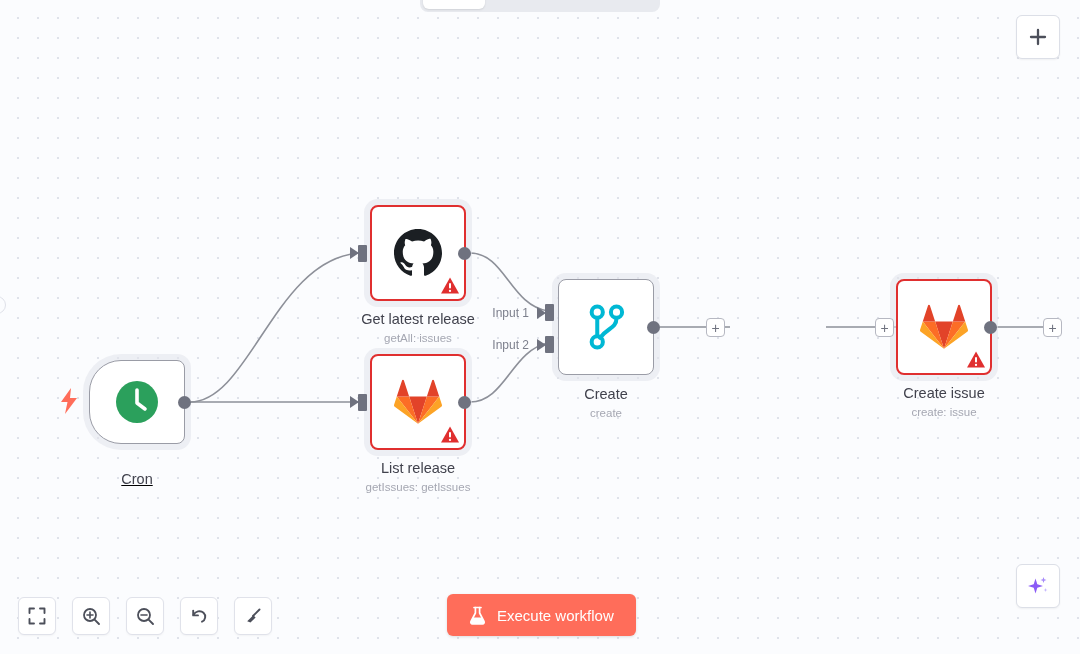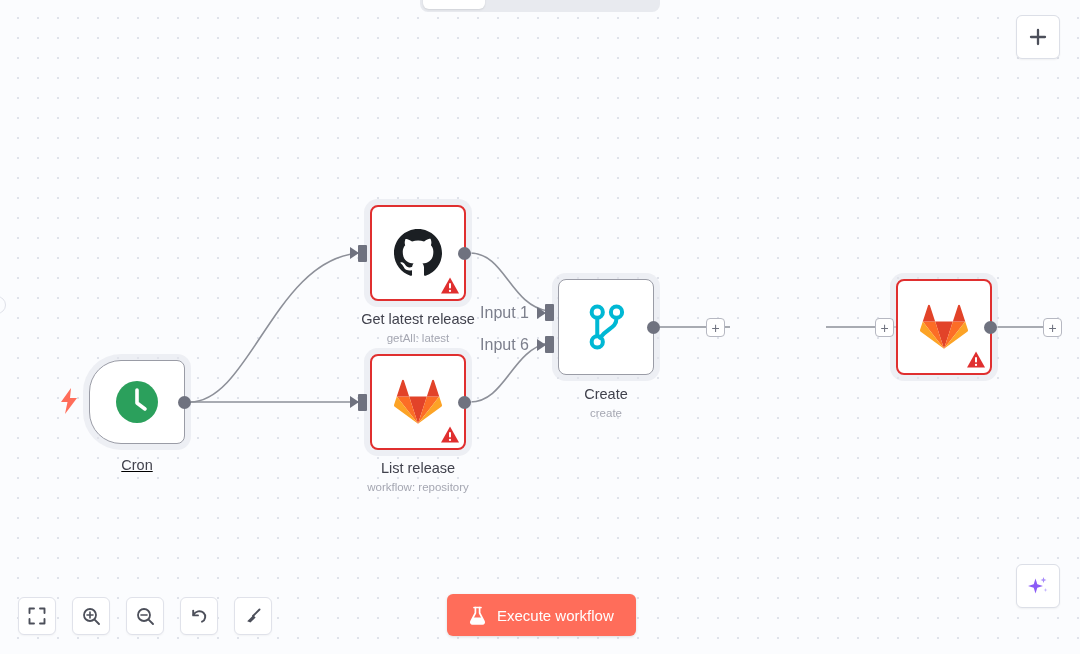--- a/index.html
+++ b/index.html
@@ -82,21 +82,21 @@
 
   .node-label {
     position: absolute;
     top: 100%;
     left: 50%;
     transform: translateX(-50%);
     margin-top: 12px;
     text-align: center;
     white-space: nowrap;
   }
-  .node.trigger .node-label { margin-top: 14px; text-decoration: underline; }
+  .node.trigger .node-label { margin-top: 28px; text-decoration: underline; }
   .node-title {
     font-size: 14.5px;
     color: #41424d;
     line-height: 17px;
   }
   .node-sub {
     font-size: 11.5px;
     color: #a5a7b2;
     line-height: 15px;
     margin-top: 3px;
@@ -135,21 +135,21 @@
     border-bottom: 6px solid transparent;
   }
   .port-in.single { top: 50%; margin-top: -8.5px; }
 
   .port-in-label {
     position: absolute;
     right: 100%;
     margin-right: 16px;
     top: 50%;
     transform: translateY(-50%);
-    font-size: 16px;
+    font-size: 12px;
     color: #7c7f8c;
     white-space: nowrap;
     margin-left: 45px;
   }
 
   
   .edge-plus {
     position: absolute;
     width: 19px; height: 19px;
     background: #ffffff;
@@ -284,21 +284,21 @@
     </svg>
     <div class="port-in single"></div>
     <div class="port-out"></div>
     <svg class="warn" viewBox="0 0 20 20">
       <path d="M10 1.6 L19 17.6 L1 17.6 Z" fill="#e02f2f"></path>
       <rect x="9" y="7" width="2" height="5.6" rx="1" fill="#ffffff"></rect>
       <circle cx="10" cy="14.9" r="1.15" fill="#ffffff"></circle>
     </svg>
     <div class="node-label">
       <div class="node-title">Get latest release</div>
-      <div class="node-sub">getAll: latest</div>
+      <div class="node-sub">getAll: issues</div>
     </div>
   </div>
 
   <div class="node error" style="left:370px; top:354px;">
     <svg width="48" height="46" viewBox="0 0 64 60">
       <path fill="#e24329" d="M32 59 L43.8 22.7 H20.2 Z"></path>
       <path fill="#fc6d26" d="M32 59 L20.2 22.7 H3.7 Z"></path>
       <path fill="#fca326" d="M3.7 22.7 L.1 33.7c-.3 1 .05 2.1.9 2.7L32 59 Z"></path>
       <path fill="#e24329" d="M3.7 22.7h16.5L13.1 1c-.37-1.1-1.95-1.1-2.3 0Z"></path>
       <path fill="#fc6d26" d="M32 59 L43.8 22.7h16.5Z"></path>
@@ -307,37 +307,37 @@
     </svg>
     <div class="port-in single"></div>
     <div class="port-out"></div>
     <svg class="warn" viewBox="0 0 20 20">
       <path d="M10 1.6 L19 17.6 L1 17.6 Z" fill="#e02f2f"></path>
       <rect x="9" y="7" width="2" height="5.6" rx="1" fill="#ffffff"></rect>
       <circle cx="10" cy="14.9" r="1.15" fill="#ffffff"></circle>
     </svg>
     <div class="node-label">
       <div class="node-title">List release</div>
-      <div class="node-sub">workflow: repository</div>
+      <div class="node-sub">getIssues: getIssues</div>
     </div>
   </div>
 
   <div class="node" style="left:558px; top:279px;">
     <svg width="42" height="46" viewBox="0 0 24 26">
       <circle cx="7" cy="4.5" r="3.2" fill="none" stroke="#00b8d4" stroke-width="2.3"></circle>
       <circle cx="7" cy="21.5" r="3.2" fill="none" stroke="#00b8d4" stroke-width="2.3"></circle>
       <circle cx="18" cy="4.5" r="3.2" fill="none" stroke="#00b8d4" stroke-width="2.3"></circle>
       <path d="M7 7.8 L7 18.2" fill="none" stroke="#00b8d4" stroke-width="2.3"></path>
       <path d="M18 7.8 C18 14, 12.5 13.5, 8.6 19.2" fill="none" stroke="#00b8d4" stroke-width="2.3" stroke-linecap="round"></path>
     </svg>
     <div class="port-in" style="top:24px;">
       <span class="port-in-label">Input 1</span>
     </div>
     <div class="port-in" style="top:56px;">
-      <span class="port-in-label">Input 6</span>
+      <span class="port-in-label">Input 2</span>
     </div>
     <div class="port-out"></div>
     <div class="node-label">
       <div class="node-title">Create</div>
       <div class="node-sub">create</div>
     </div>
   </div>
 
 
   <div class="node error" style="left:896px; top:279px;">
@@ -350,20 +350,24 @@
       <path fill="#fca326" d="M60.3 22.7l3.6 11c.3 1-.05 2.1-.9 2.7L32 59 Z"></path>
       <path fill="#e24329" d="M60.3 22.7H43.8L50.9 1c.37-1.1 1.95-1.1 2.3 0Z"></path>
     </svg>
     <div class="port-in single"></div>
     <div class="port-out"></div>
     <svg class="warn" viewBox="0 0 20 20">
       <path d="M10 1.6 L19 17.6 L1 17.6 Z" fill="#e02f2f"></path>
       <rect x="9" y="7" width="2" height="5.6" rx="1" fill="#ffffff"></rect>
       <circle cx="10" cy="14.9" r="1.15" fill="#ffffff"></circle>
     </svg>
+    <div class="node-label">
+      <div class="node-title">Create issue</div>
+      <div class="node-sub">create: issue</div>
+    </div>
   </div>
 
   <div class="edge-plus" style="left:706px; top:318px;">+</div>
   <div class="edge-plus" style="left:875px; top:318px;">+</div>
   <div class="edge-plus" style="left:1043px; top:318px;">+</div>
 
   <div class="float-btn add-node-btn">
     <svg width="20" height="20" viewBox="0 0 20 20">
       <path d="M10 3 L10 17 M3 10 L17 10" stroke="#4c4f5a" stroke-width="2.3" stroke-linecap="round"></path>
     </svg>

